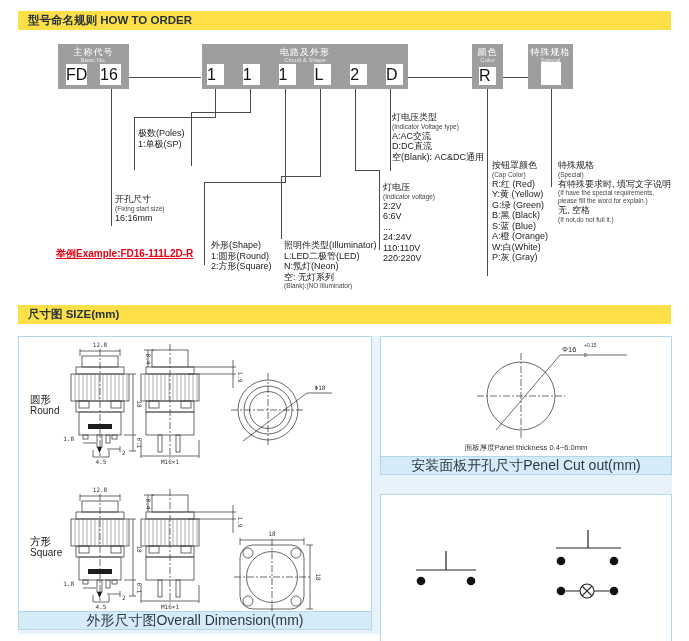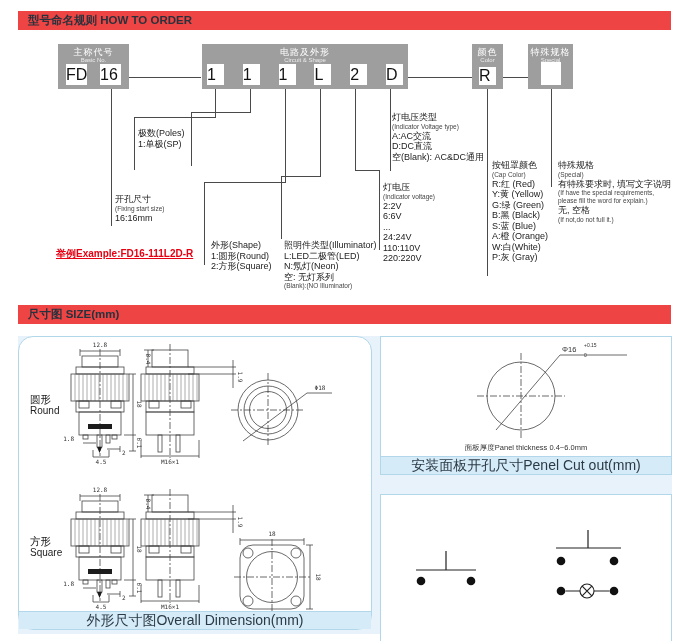--- a/index.html
+++ b/index.html
@@ -1,18 +1,18 @@
 <!DOCTYPE html>
 <html><head>
 <meta charset="utf-8">
 <style>
   html,body{margin:0;padding:0;background:#fff;}
   .page{position:relative;width:689px;height:641px;background:#fff;overflow:hidden;
         font-family:"Liberation Sans","DejaVu Sans",sans-serif;}
-  .secbar{position:absolute;left:18px;width:653px;height:19px;background:#ef4444;
+  .secbar{position:absolute;left:18px;width:653px;height:19px;background:#fde047;
           color:#26323d;font-weight:bold;font-size:11.5px;line-height:19px;
           padding-left:10px;box-sizing:border-box;}
   #bar1{top:11px;} #bar2{top:305px;}
   svg.overlay{position:absolute;left:0;top:0;pointer-events:none;}
   #order-lines{z-index:1;} #size-drawings{z-index:5;}
   
   .gbox{position:absolute;height:45px;background:#9e9e9e;z-index:2;box-sizing:border-box;}
   .gt{font-size:9px;color:#fff;text-align:center;margin-top:3px;letter-spacing:1px;line-height:10px;}
   .gs{font-size:6px;color:#ececec;text-align:center;line-height:7px;}
   .cells{position:absolute;left:0;right:0;bottom:4px;display:flex;}
@@ -26,21 +26,21 @@
   .b-special .cell{width:20px;height:23px;line-height:23px;}
   
   .callout{position:absolute;white-space:nowrap;z-index:2;}
   .cl-line.cn{font-size:9px;line-height:10.5px;color:#222;}
   .cl-line.en{font-size:6.5px;line-height:8px;color:#454545;}
   #example{position:absolute;left:56px;top:247px;color:#e60012;font-size:10px;
            font-weight:bold;text-decoration:underline;z-index:2;}
   
   #size-area{position:absolute;left:18px;top:336px;width:654px;height:298px;background:#e7f2fa;}
   .panel{position:absolute;background:#fff;border:1px solid #b2d7ea;box-sizing:border-box;z-index:2;}
-  #panel-overall{left:18px;top:336px;width:354px;height:294px;border-radius:15px;}
+  #panel-overall{left:18px;top:336px;width:354px;height:294px;}
   #panel-cutout{left:380px;top:336px;width:292px;height:139px;}
   #panel-circuit{left:380px;top:494px;width:292px;height:176px;}
   .caption{position:absolute;left:0;right:0;bottom:0;height:17px;background:#d5ebf8;
            border-top:1px solid #b2d7ea;text-align:center;font-size:14px;line-height:17px;color:#2b3a45;}
   .panel-note{position:absolute;left:0;right:0;bottom:21px;text-align:center;font-size:7.5px;color:#333;}
   .shape-label{position:absolute;z-index:3;color:#222;}
   #label-round{left:30px;top:393px;} #label-square{left:30px;top:535px;}
   .slc{font-size:10.5px;line-height:12px;} .sle{font-size:10px;line-height:12px;}
   
   .draw rect,.draw circle,.draw path{fill:none;stroke:#444;stroke-width:0.8;}

